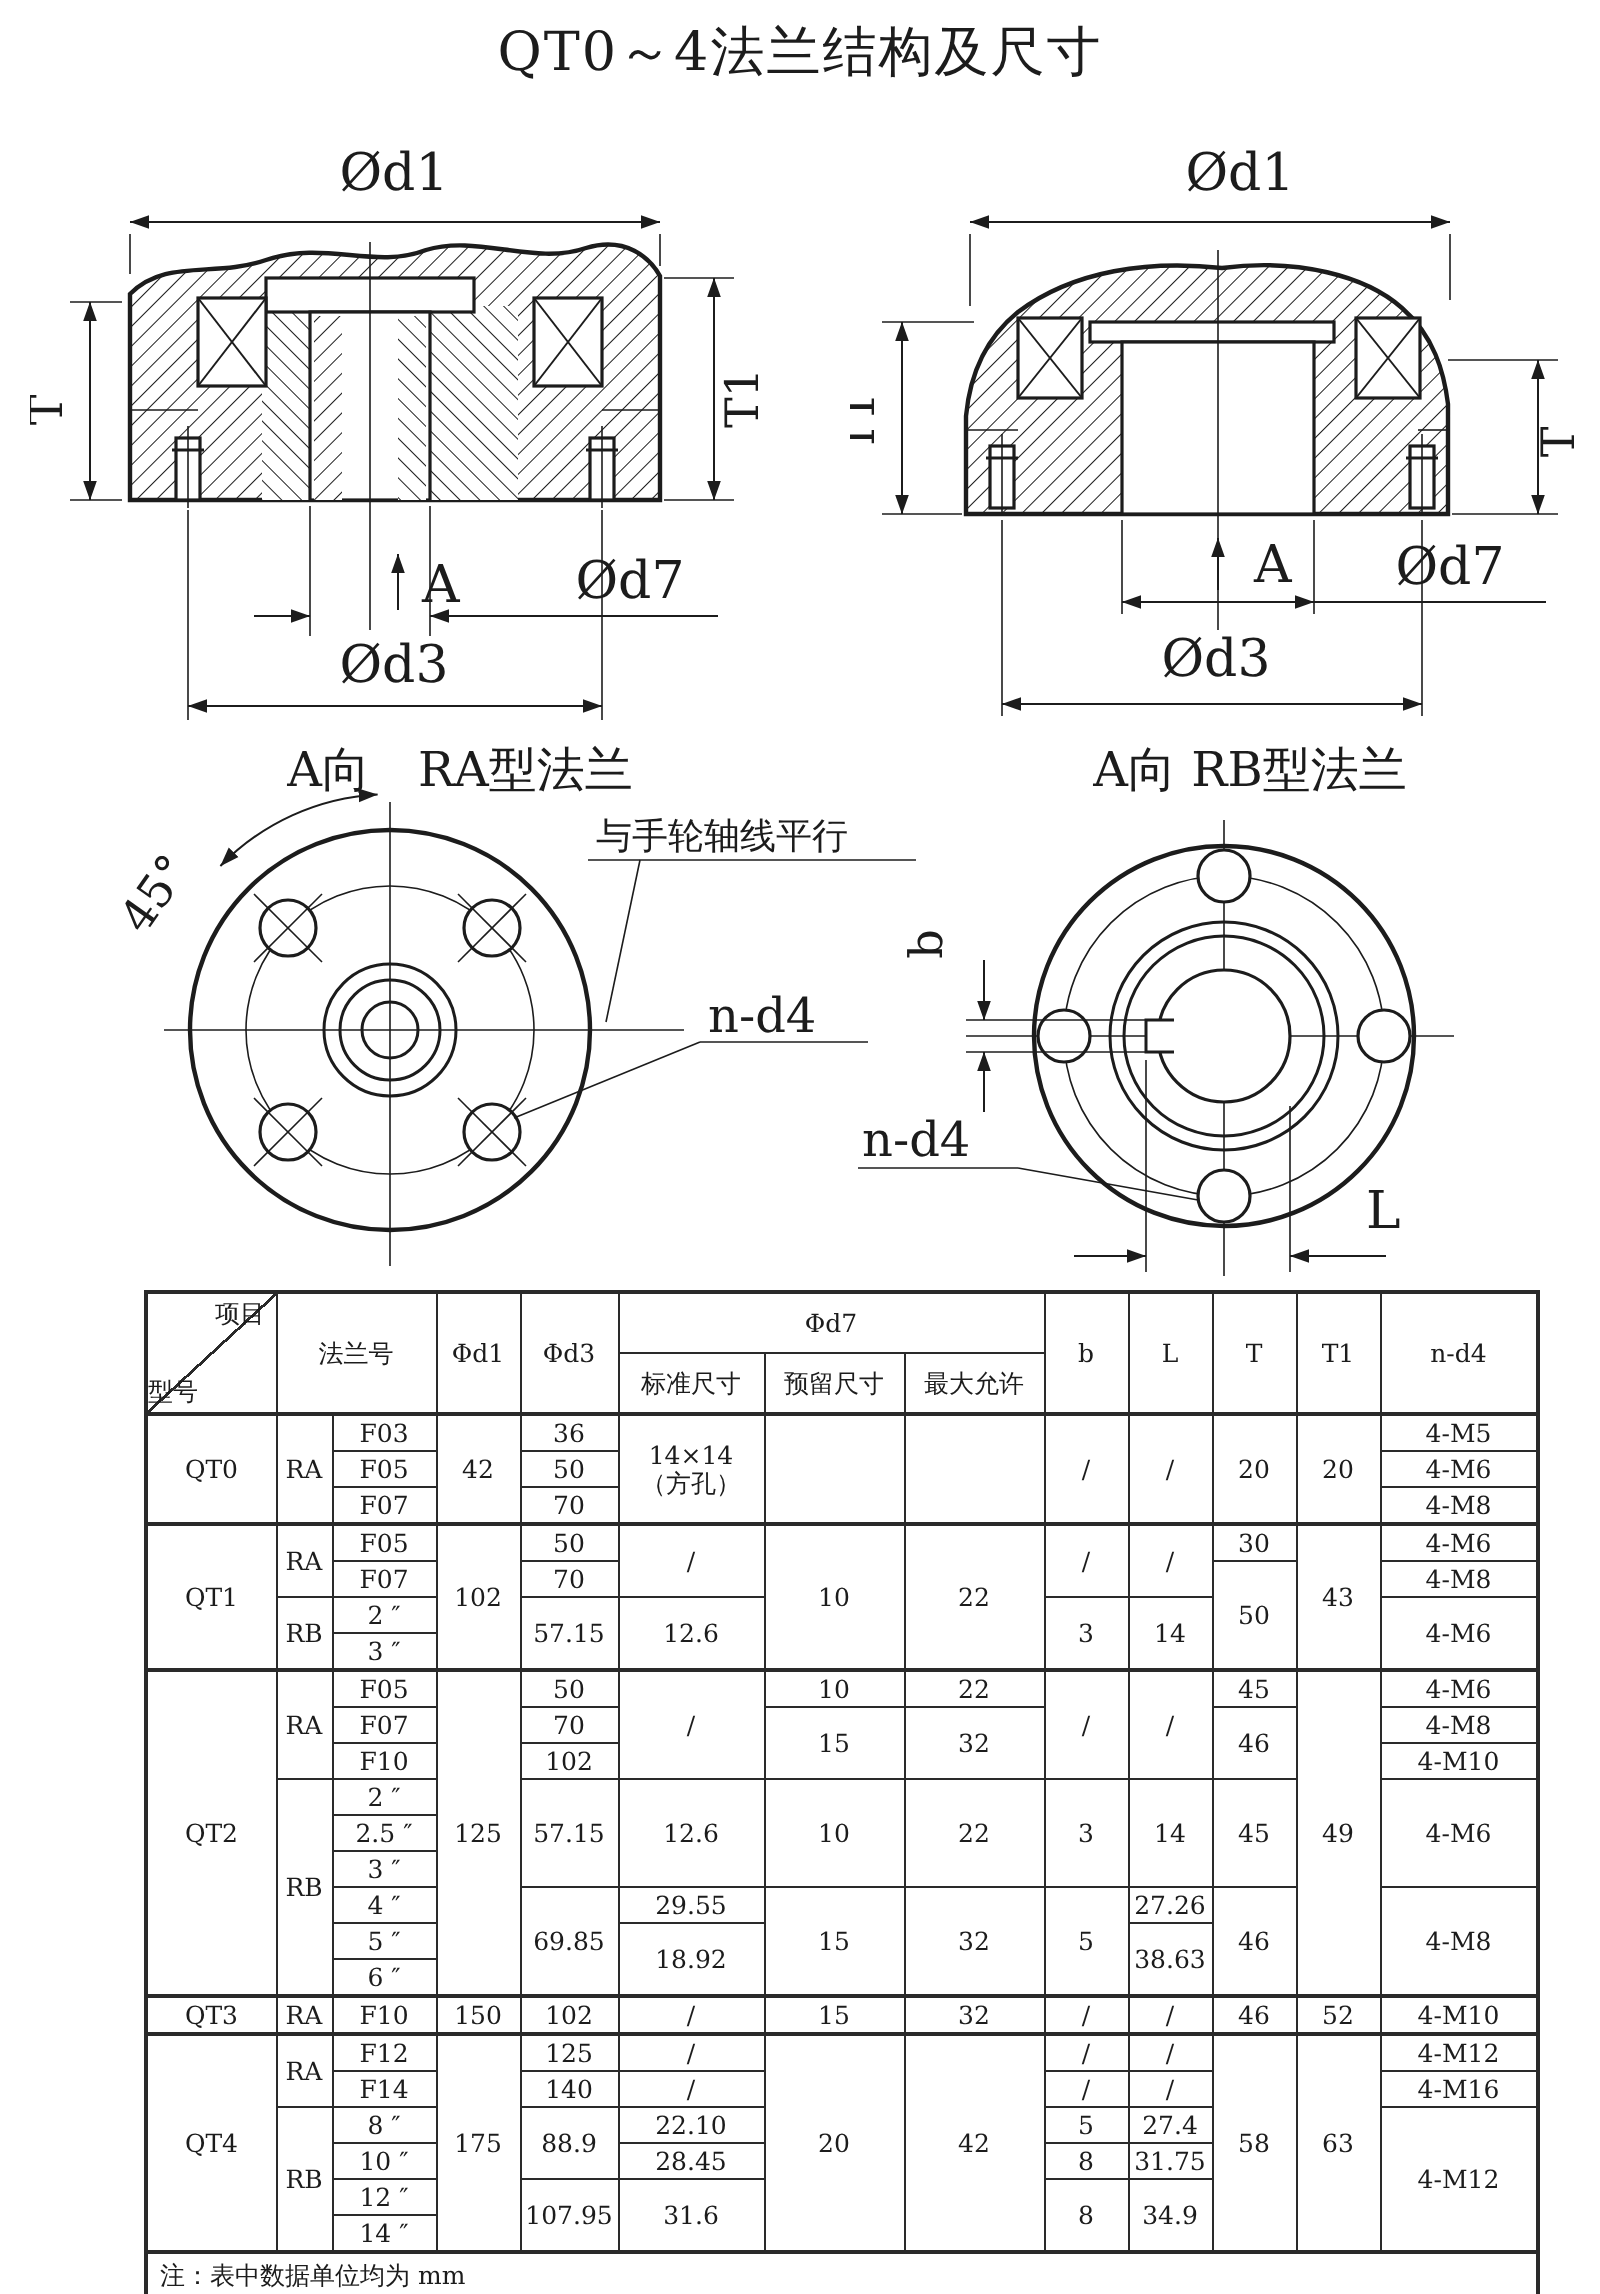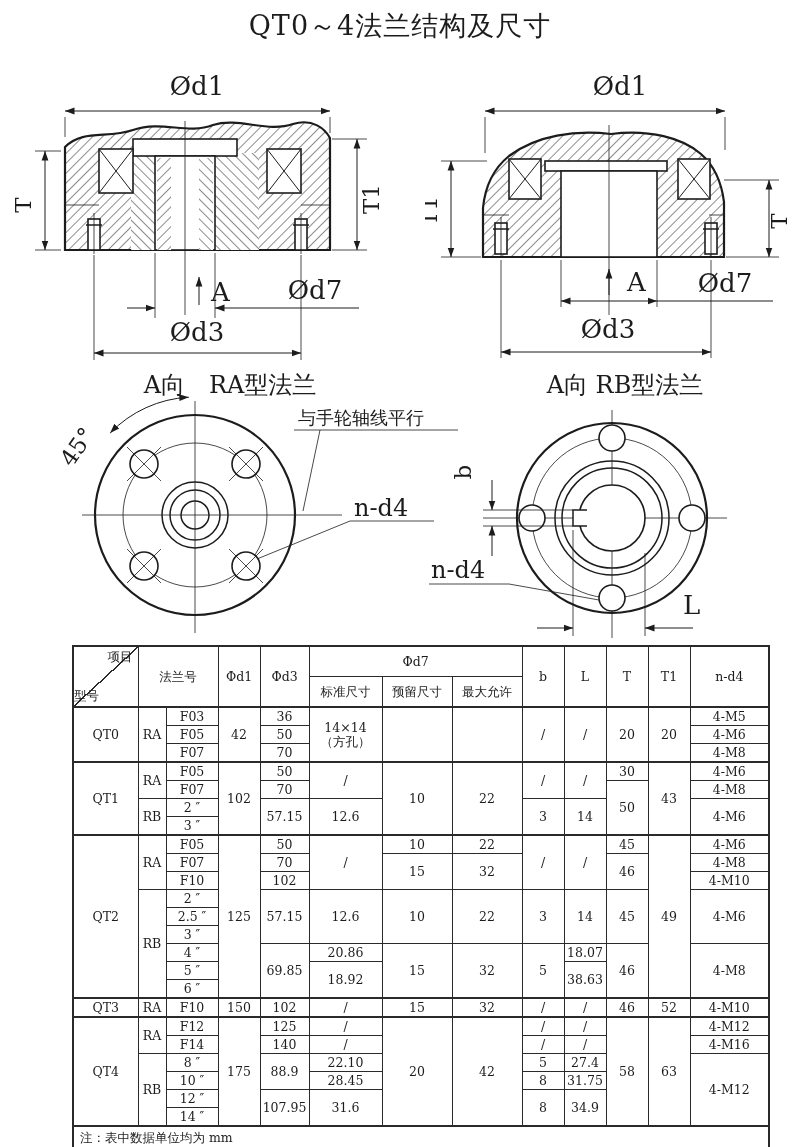--- a/index.html
+++ b/index.html
@@ -404,25 +404,25 @@
         </tr>
         <tr>
           <td>2.5 ″</td>
         </tr>
         <tr>
           <td>3 ″</td>
         </tr>
         <tr>
           <td>4 ″</td>
           <td rowspan="3">69.85</td>
-          <td>20.86</td>
+          <td>29.55</td>
           <td rowspan="3">15</td>
           <td rowspan="3">32</td>
           <td rowspan="3">5</td>
-          <td>18.07</td>
+          <td>27.26</td>
           <td rowspan="3">46</td>
           <td rowspan="3">4-M8</td>
         </tr>
         <tr>
           <td>5 ″</td>
           <td rowspan="2">18.92</td>
           <td rowspan="2">38.63</td>
         </tr>
         <tr>
           <td>6 ″</td>

